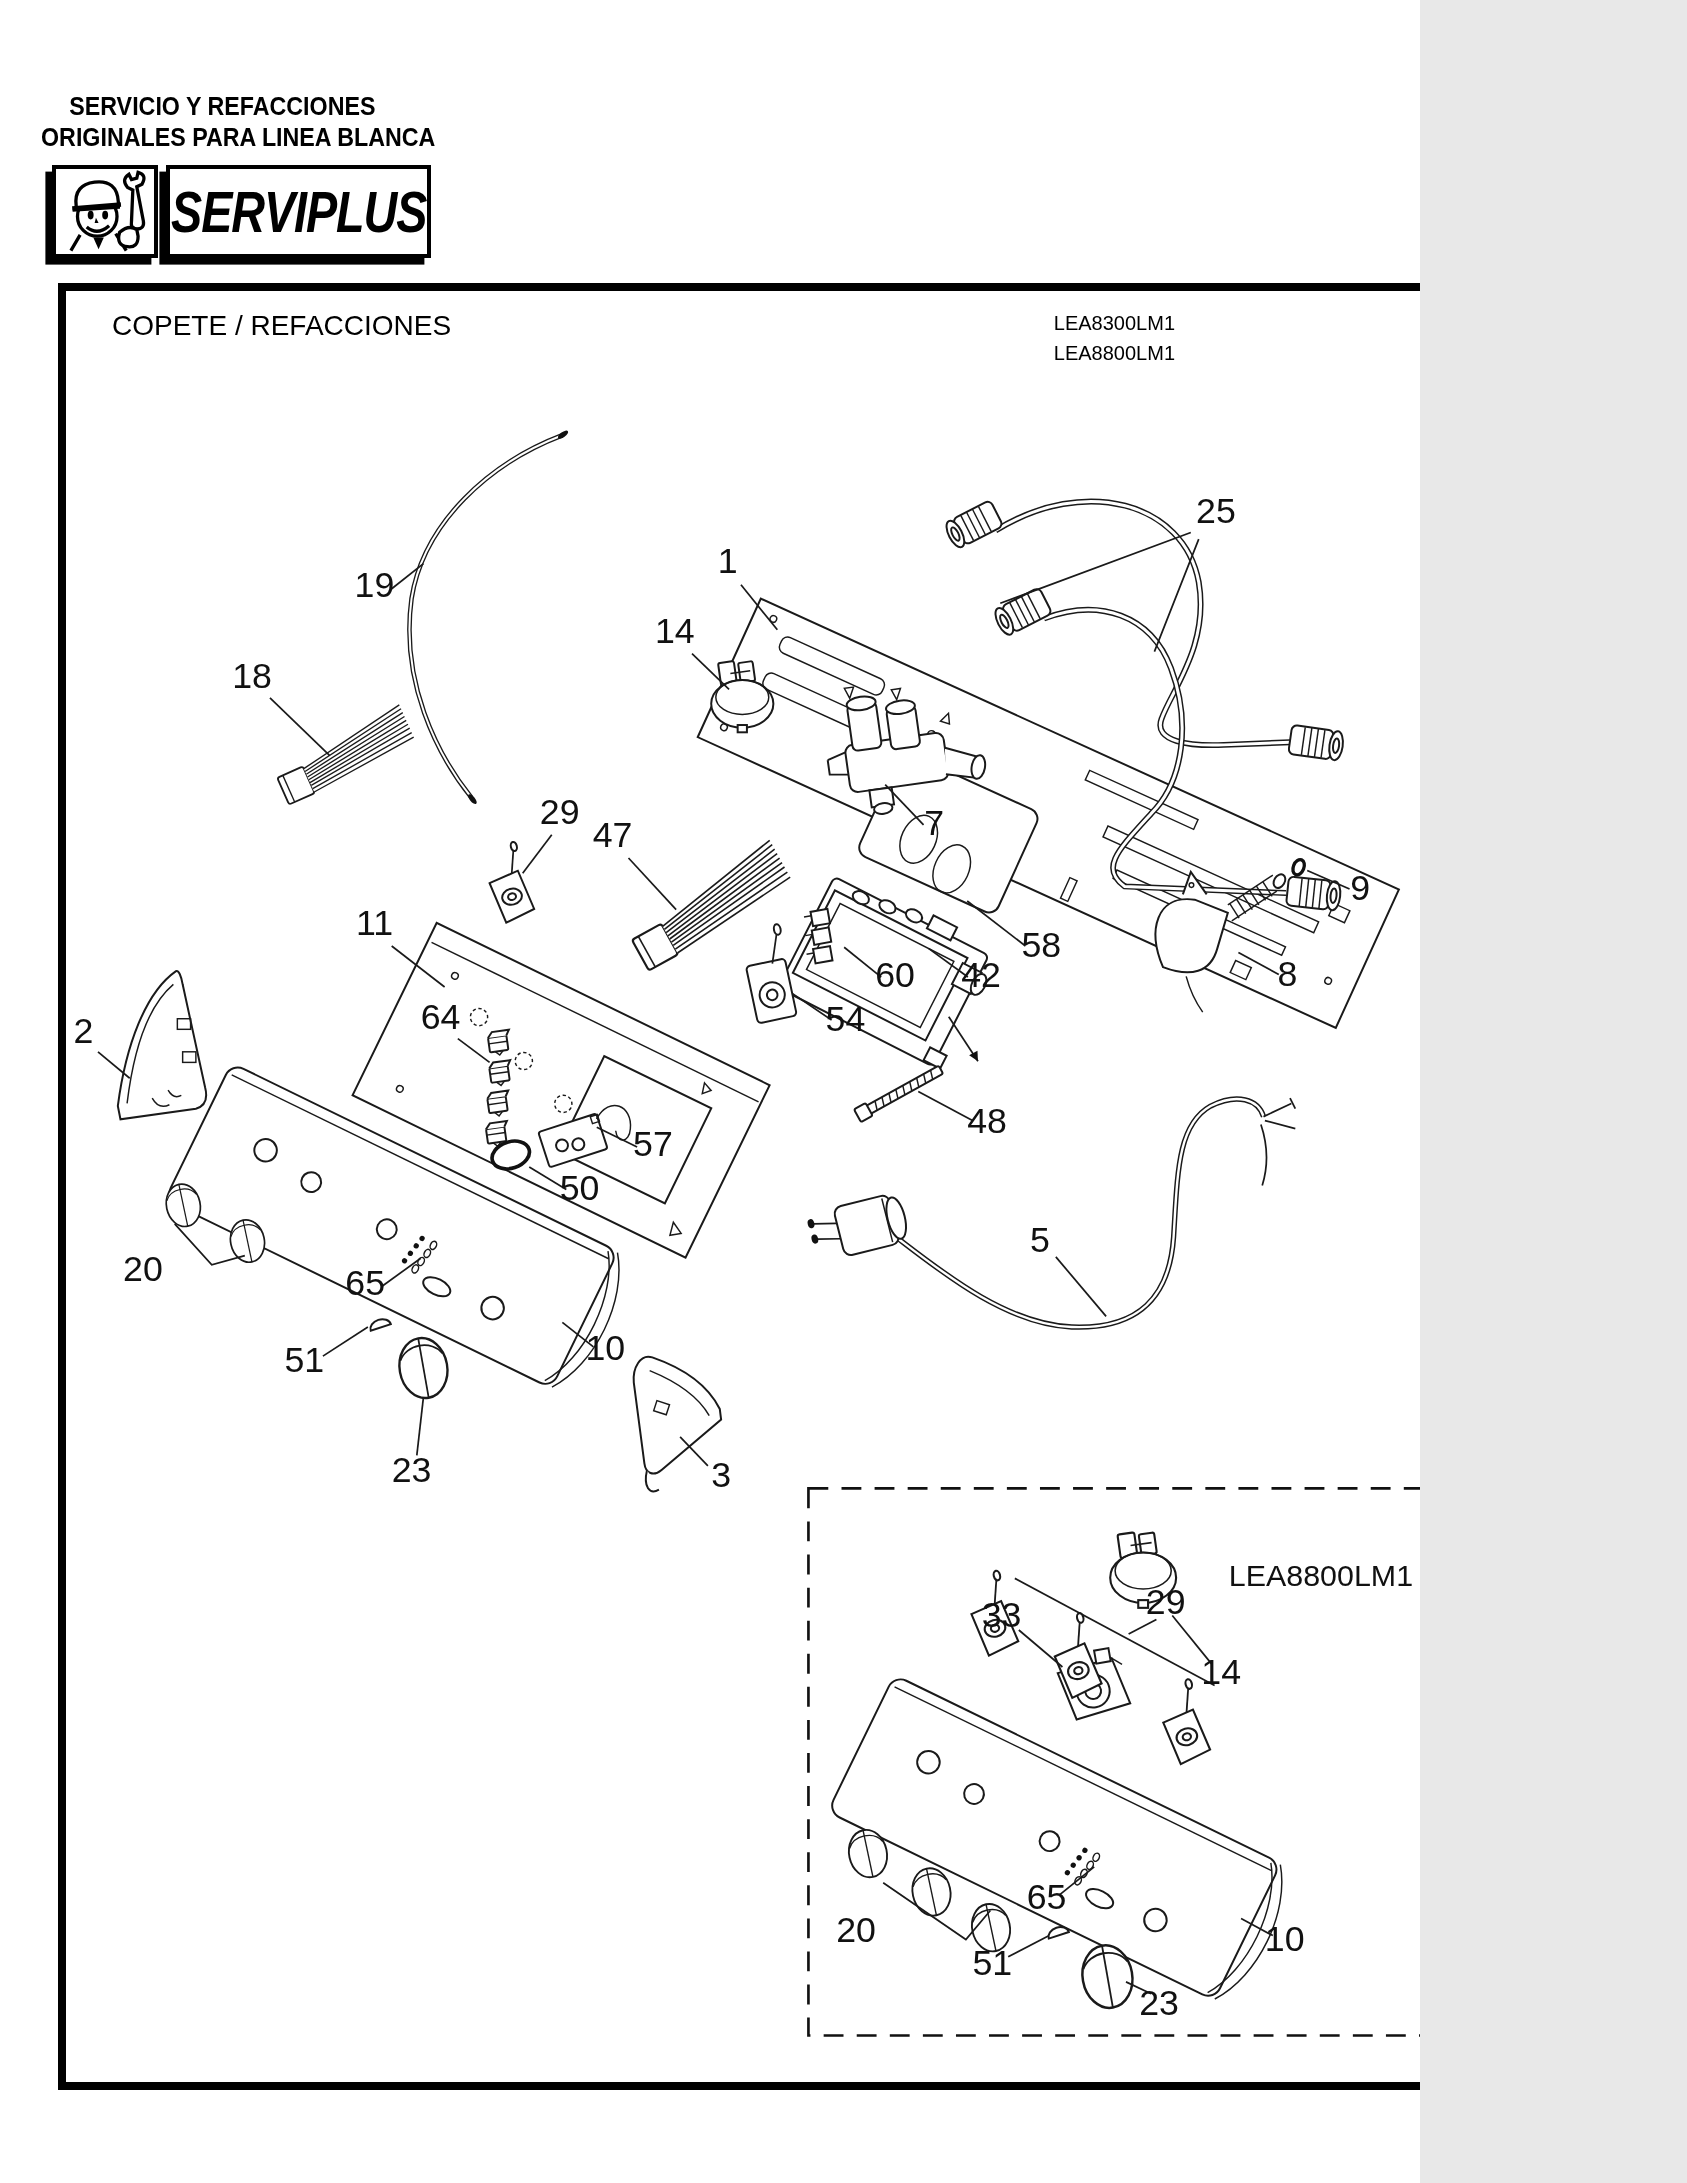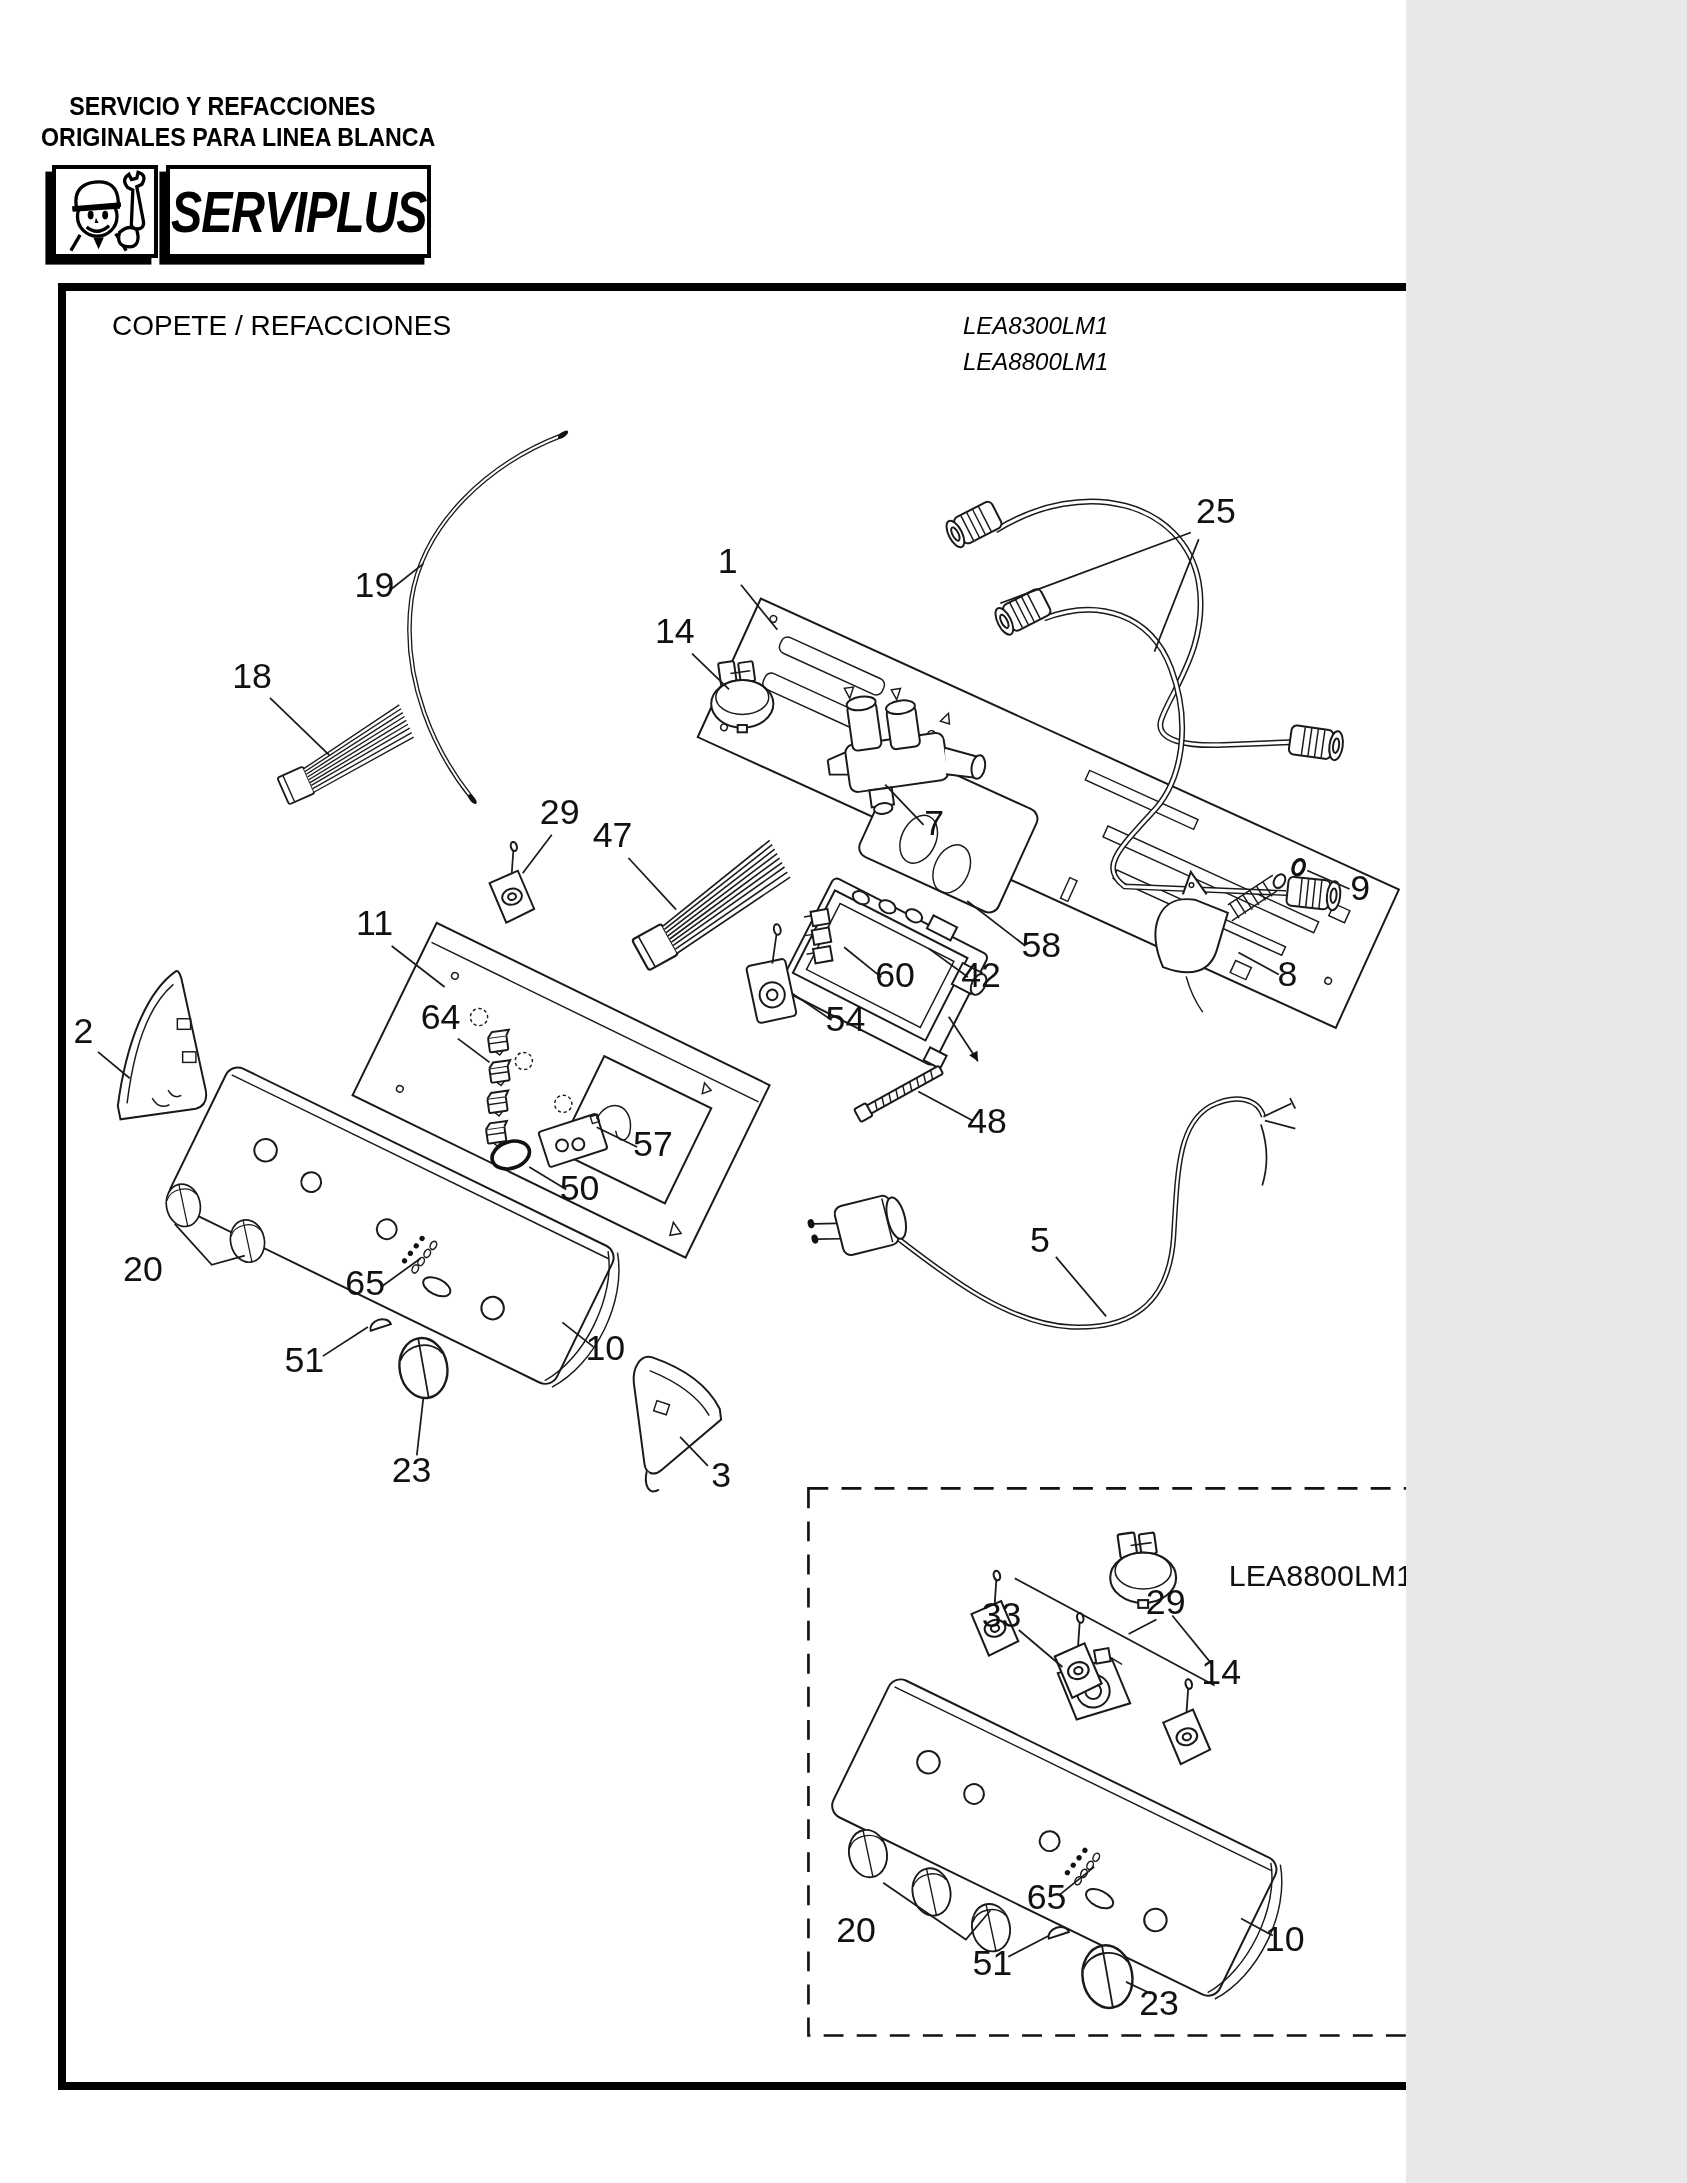--- a/index.html
+++ b/index.html
@@ -1,32 +1,32 @@
 <!DOCTYPE html>
 <html style="font-size:10.6px"><head>
 <meta charset="utf-8">
 <style>
   html,body{margin:0;padding:0;background:#e8e8e8;}
   .page{position:relative;width:1406px;height:2183px;background:#ffffff;overflow:hidden;
-        font-family:"Liberation Sans",sans-serif;color:#000;}
+        font-family:"Liberation Sans",sans-serif;color:#000;padding-left:14px;}
   .hdr-lines{position:absolute;left:41px;top:91px;width:390px;text-align:center;
              font-weight:bold;font-size:25px;line-height:1.25;transform:scaleX(0.93);
              transform-origin:left top;white-space:nowrap;}
   .logo-row{position:absolute;left:52px;top:165px;height:93px;}
   .mascot-box{position:absolute;left:0;top:0;width:106px;height:93px;border:4.6px solid #000;
               background:#fff;box-shadow:-6.6px 6.6px 0 0 #000;box-sizing:border-box;}
   .brand-box{position:absolute;left:114px;top:0;width:265px;height:93px;border:4.6px solid #000;
              background:#fff;box-shadow:-6.6px 6.6px 0 0 #000;box-sizing:border-box;
              display:flex;align-items:center;justify-content:center;font-style:italic;}
   .brand-text{font-weight:bold;font-size:57px;letter-spacing:-1.3px;transform:scaleX(0.82);white-space:nowrap;}
   .main-box{position:absolute;left:58px;top:283px;width:1426px;height:1807px;
             border:8.6px solid #000;box-sizing:border-box;background:#fff;}
   .diag-title{position:absolute;left:112px;top:310px;font-size:28px;}
-  .model-list{position:absolute;right:245px;top:308px;width:198px;text-align:left;
-              font-size:24px;line-height:1.5;font-style:italic;}
+  .model-list{position:absolute;right:245px;top:308px;width:198px;text-align:right;
+              font-size:20px;line-height:1.5;}
   svg.overlay{position:absolute;left:0;top:0;}
   .callout{font-size:54px;fill:#111;}
   .inset-model{font-size:46px;fill:#111;}
   .ln{stroke:#1a1a1a;stroke-width:2.6;fill:none;}
   .pt{stroke:#1a1a1a;stroke-width:3;fill:#fff;}
   .pt2{stroke:#1a1a1a;stroke-width:2.2;fill:none;}
   .hose{stroke:#1a1a1a;stroke-width:9;fill:none;}
   .hosein{stroke:#fff;stroke-width:4.5;fill:none;}
   .cord{stroke:#1a1a1a;stroke-width:8;fill:none;}
   .cordin{stroke:#fff;stroke-width:3.6;fill:none;}

